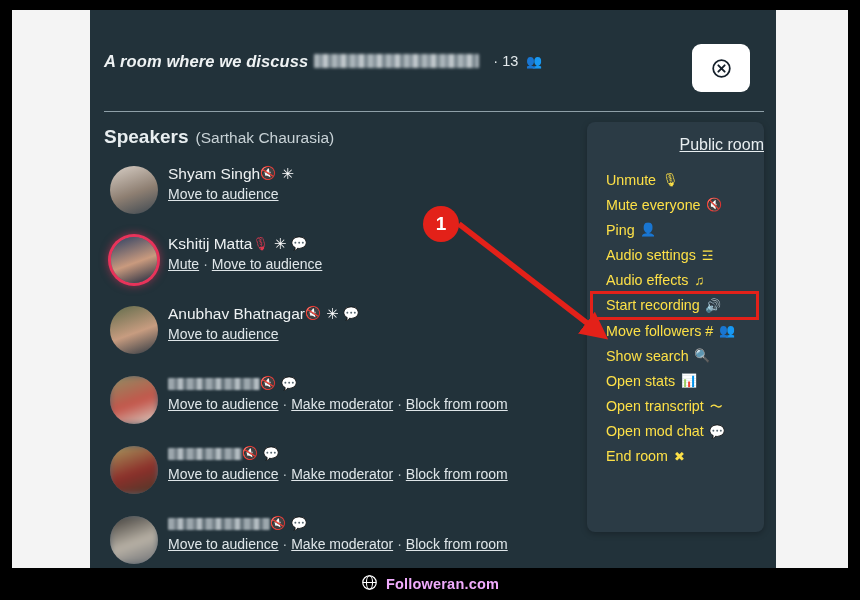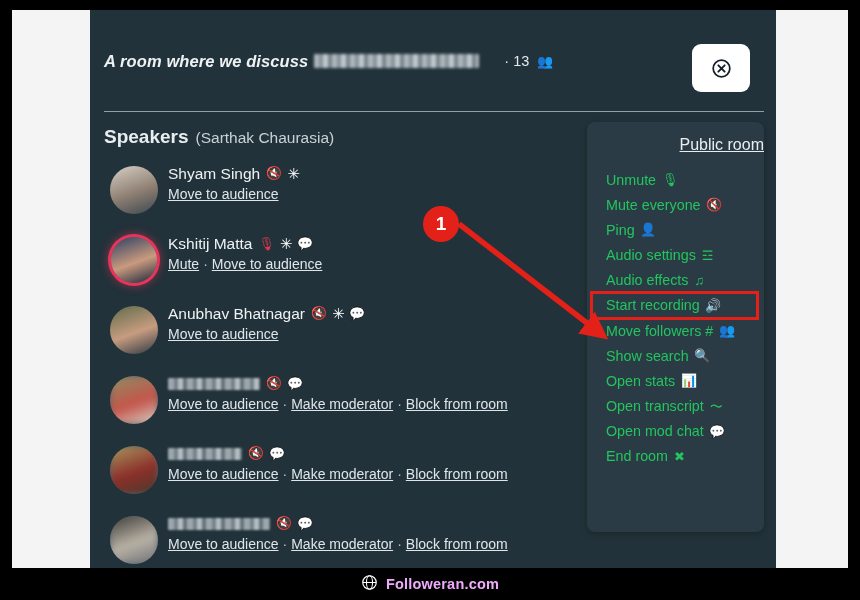--- a/index.html
+++ b/index.html
@@ -61,21 +61,21 @@
         #8f9ba2 5px, #8f9ba2 9px,
         #cfd6da 9px, #cfd6da 14px,
         #7e8b92 14px, #7e8b92 18px);
     filter: blur(1.4px);
     opacity: .92;
   }
   .blur-title { width: 165px; }
   .room-count {
     font-size: 14.5px;
     color: #e4eaec;
-    margin-left: 25px;
+    margin-left: 14px;
     white-space: nowrap;
     font-style: normal;
     font-weight: normal;
     text-align: center;
   }
   .people-glyph { font-size: 13px; margin-left: 4px; }
   .close-btn {
     position: absolute;
     right: 14px; top: 6px;
     width: 58px; height: 48px;
@@ -125,21 +125,21 @@
   }
   .avatar.ring {
     box-shadow: 0 0 0 3px #e8335a, 0 0 9px 3px rgba(232,51,90,.55);
     left: 7px; top: 7px;
     width: 46px; height: 46px;
   }
   .avatar .av-img { width: 100%; height: 100%; display: block; }
   .avatar.blurred .av-img { filter: blur(3px); }
 
   .speaker-name-row {
-    display: flex; align-items: center; gap: 6px;
+    display: flex; align-items: center; 
     height: 24px;
     padding-top: 3px;
   }
   .speaker-name {
     font-size: 15.5px; color: #eef2f3; white-space: nowrap;
   }
   .blur-name {
     display: inline-block;
     height: 12px;
     border-radius: 1px;
@@ -185,21 +185,21 @@
     color: #e8eef0;
     margin-bottom: 13px;
     text-decoration: underline;
   }
   .menu-item {
     display: flex; align-items: center;
     gap: 6px;
     padding: 0 0 0 19px;
     height: 25.2px;
     font-size: 14.3px;
-    color: #22c55e;
+    color: #fde047;
     cursor: pointer;
     white-space: nowrap;
   }
   .menu-item .mi-icon { font-size: 13px; line-height: 1; }
   .menu-item.highlight {
     outline: 3px solid #e32119;
     outline-offset: -1px;
     margin: 0 7px 0 5px;
     padding-left: 14px;
     height: 25px;

